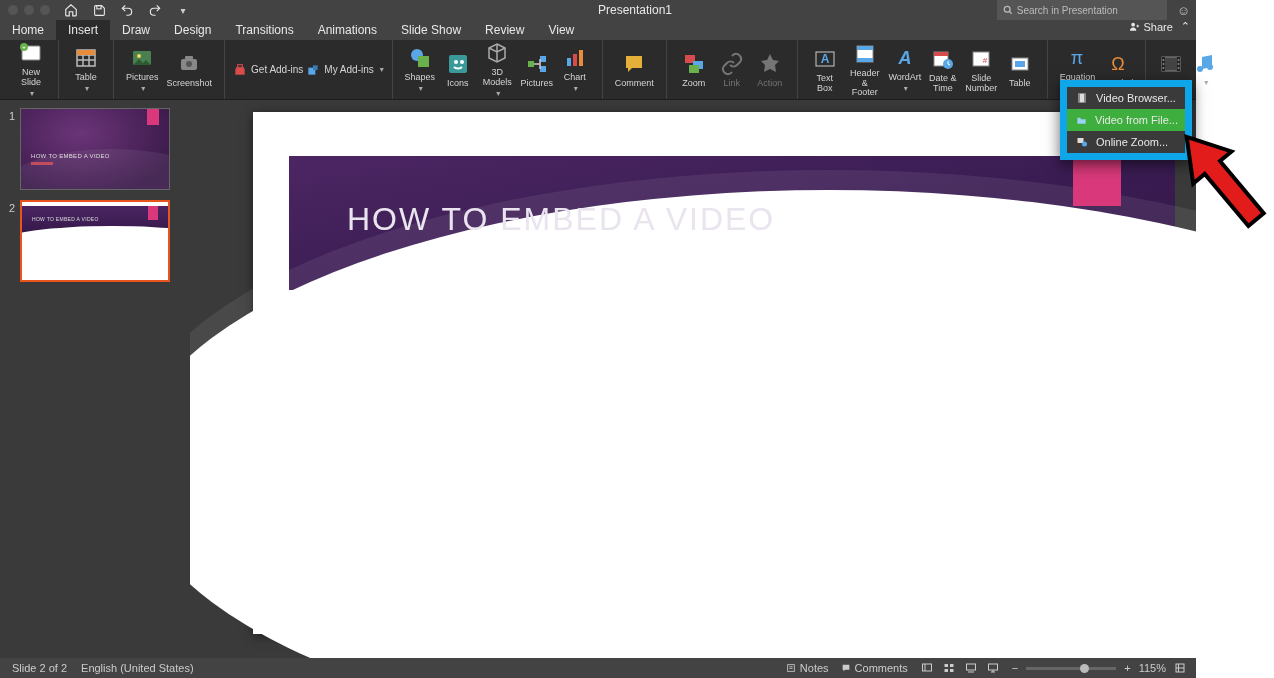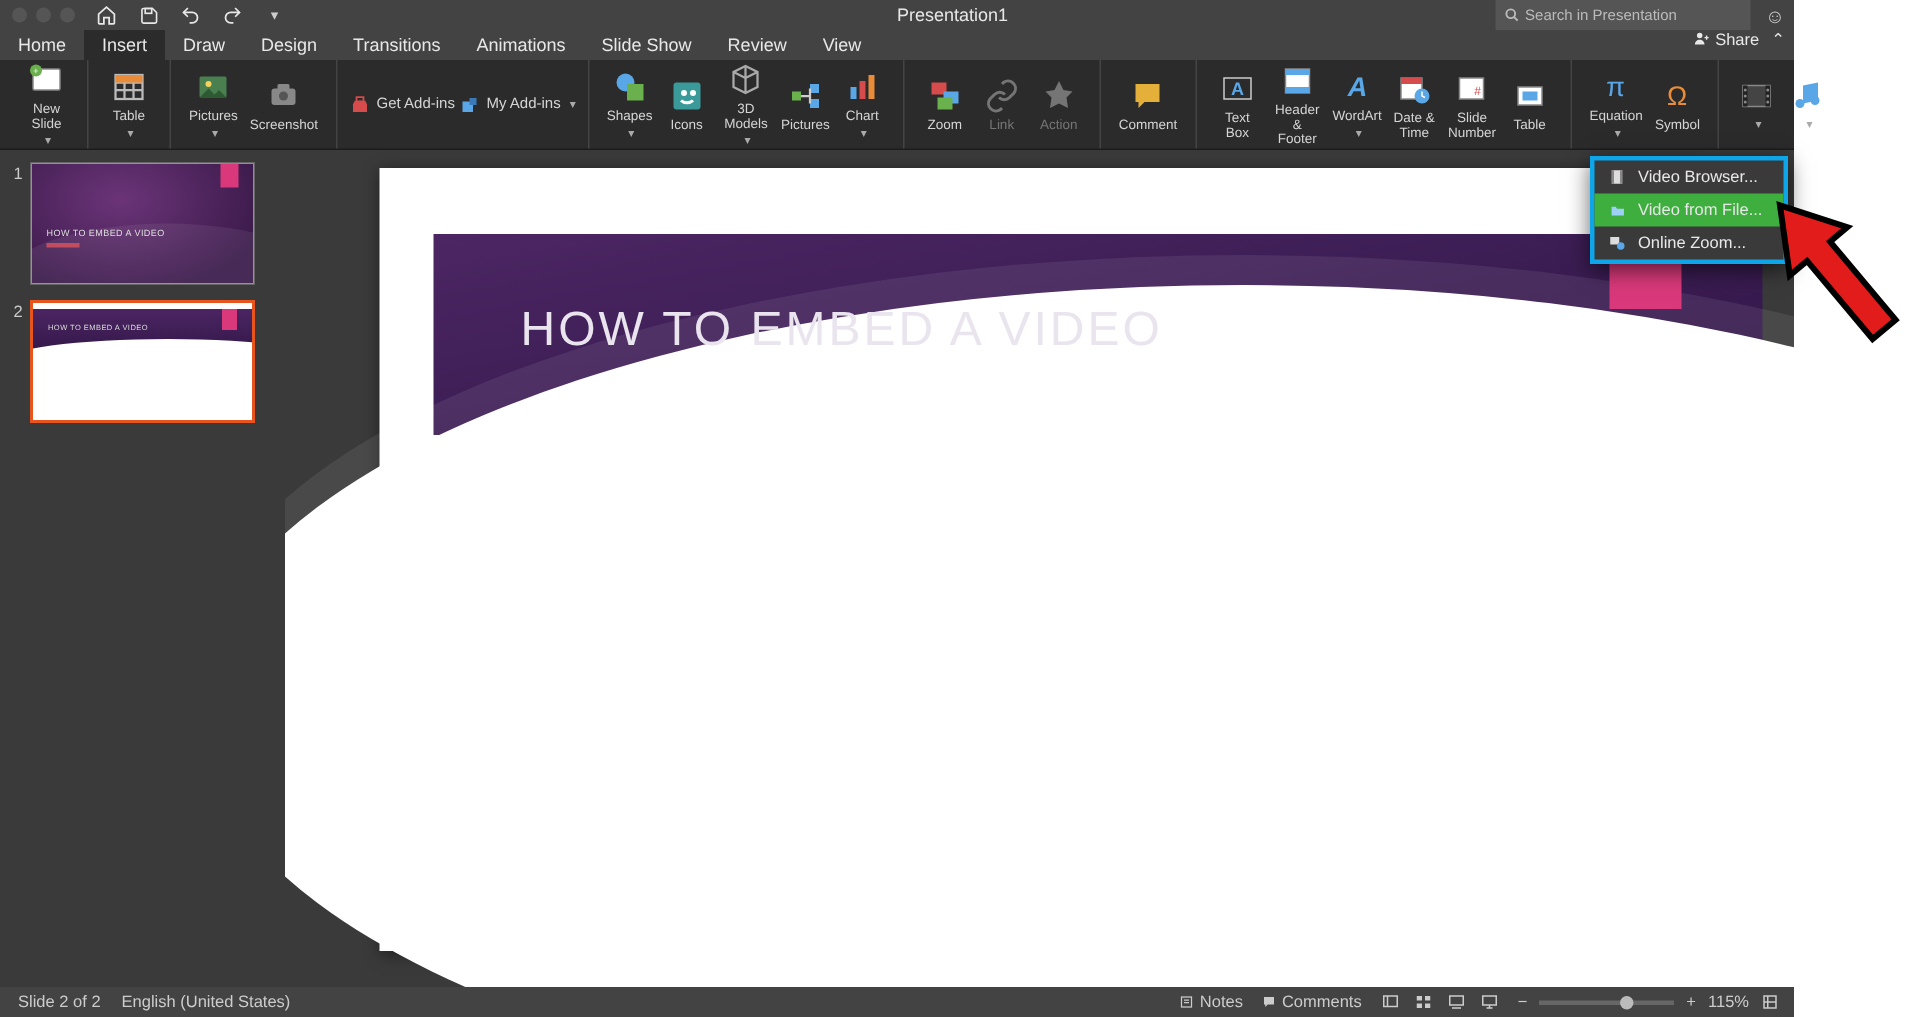--- a/index.html
+++ b/index.html
@@ -63,21 +63,21 @@
 
 .canvas { flex: 1; background: #3a3a3a; display: flex; align-items: flex-start; justify-content: center; padding: 12px 30px; overflow: hidden; }
 .slide { width: 880px; height: 522px; background: #fff; box-shadow: 0 2px 10px rgba(0,0,0,.5); position: relative; }
 .banner { position: absolute; top: 44px; left: 36px; right: -42px; height: 134px; background: linear-gradient(170deg, #4c2663 0%, #3a1c52 55%, #321648 100%); overflow: visible; }
 .banner-curve { position: absolute; bottom: -460px; left: -160px; width: 1400px; height: 560px; border-radius: 50%; background: #fff; }
 .banner-shine { position: absolute; bottom: -430px; left: -160px; width: 1400px; height: 550px; border-radius: 50%; background: rgba(255,255,255,0.08); }
 .banner-title { position: absolute; top: 45px; left: 58px; color: #e9e4ee; font-size: 32px; font-weight: 300; letter-spacing: 2px; }
 .banner-tag { position: absolute; top: 0; right: 12px; width: 48px; height: 94px; background: #d9397a; }
 
 
-.video-menu { position: absolute; top: 80px; left: 1060px; width: 132px; background: #3a3a3a; border: 3px solid #0ea5e9; box-shadow: 0 4px 14px rgba(0,0,0,.6); z-index: 50; margin-top: 24px; }
+.video-menu { position: absolute; top: 80px; left: 1060px; width: 132px; background: #3a3a3a; border: 7px solid #0ea5e9; box-shadow: 0 4px 14px rgba(0,0,0,.6); z-index: 50; }
 .menu-item { display: flex; align-items: center; gap: 7px; padding: 4px 8px; color: #e8e8e8; font-size: 11px; cursor: pointer; white-space: nowrap; }
 .menu-item.hl { background: #3eae3e; }
 .mi-icon { width: 14px; height: 14px; display: inline-flex; align-items: center; justify-content: center; font-size: 11px; }
 
 
 .arrow-anno { position: absolute; top: 114px; left: 1172px; z-index: 60; pointer-events: none; }
 
 
 .status { height: 20px; background: #434343; display: flex; align-items: center; color: #ccc; font-size: 11px; padding: 0 12px; position: relative; }
 .status-left { display: flex; gap: 14px; }
@@ -289,20 +289,30 @@
               <rect x="16" y="4" width="4" height="16" fill="#e88c3a"></rect>
             </svg>
         </span>
         <span>Chart</span>
           <span class="caret">▾</span>
       </div>
     </div>
     <div class="rgroup">
       <div class="rbtn">
         <span class="rbtn-icon">
+          <svg width="24" height="24" viewBox="0 0 24 24" fill="#e4b03a">
+              <path d="M4 4h16v12H10l-4 4v-4H4z"></path>
+            </svg>
+        </span>
+        <span>Comment</span>
+      </div>
+    </div>
+    <div class="rgroup">
+      <div class="rbtn">
+        <span class="rbtn-icon">
           <svg width="24" height="24" viewBox="0 0 24 24">
               <rect x="3" y="3" width="10" height="8" fill="#d64b4b"></rect>
               <rect x="11" y="9" width="10" height="8" fill="#5aa7e8"></rect>
               <rect x="7" y="13" width="10" height="8" fill="#6ab04c"></rect>
             </svg>
         </span>
         <span>Zoom</span>
       </div>
       <div class="rbtn dis">
         <span class="rbtn-icon">
@@ -313,30 +323,20 @@
         </span>
         <span>Link</span>
       </div>
       <div class="rbtn dis">
         <span class="rbtn-icon">
           <svg width="24" height="24" viewBox="0 0 24 24" fill="#757575">
               <path d="M12 2l3 6 6 1-4 4 1 7-6-3-6 3 1-7-4-4 6-1z"></path>
             </svg>
         </span>
         <span>Action</span>
-      </div>
-    </div>
-    <div class="rgroup">
-      <div class="rbtn">
-        <span class="rbtn-icon">
-          <svg width="24" height="24" viewBox="0 0 24 24" fill="#e4b03a">
-              <path d="M4 4h16v12H10l-4 4v-4H4z"></path>
-            </svg>
-        </span>
-        <span>Comment</span>
       </div>
     </div>
     <div class="rgroup">
       <div class="rbtn">
         <span class="rbtn-icon">
           <svg width="24" height="24" viewBox="0 0 24 24">
               <rect x="3" y="5" width="18" height="14" fill="none" stroke="#ccc"></rect>
               <text x="12" y="16" font-size="12" fill="#5aa7e8" text-anchor="middle" font-weight="bold">A</text>
             </svg>
         </span>

